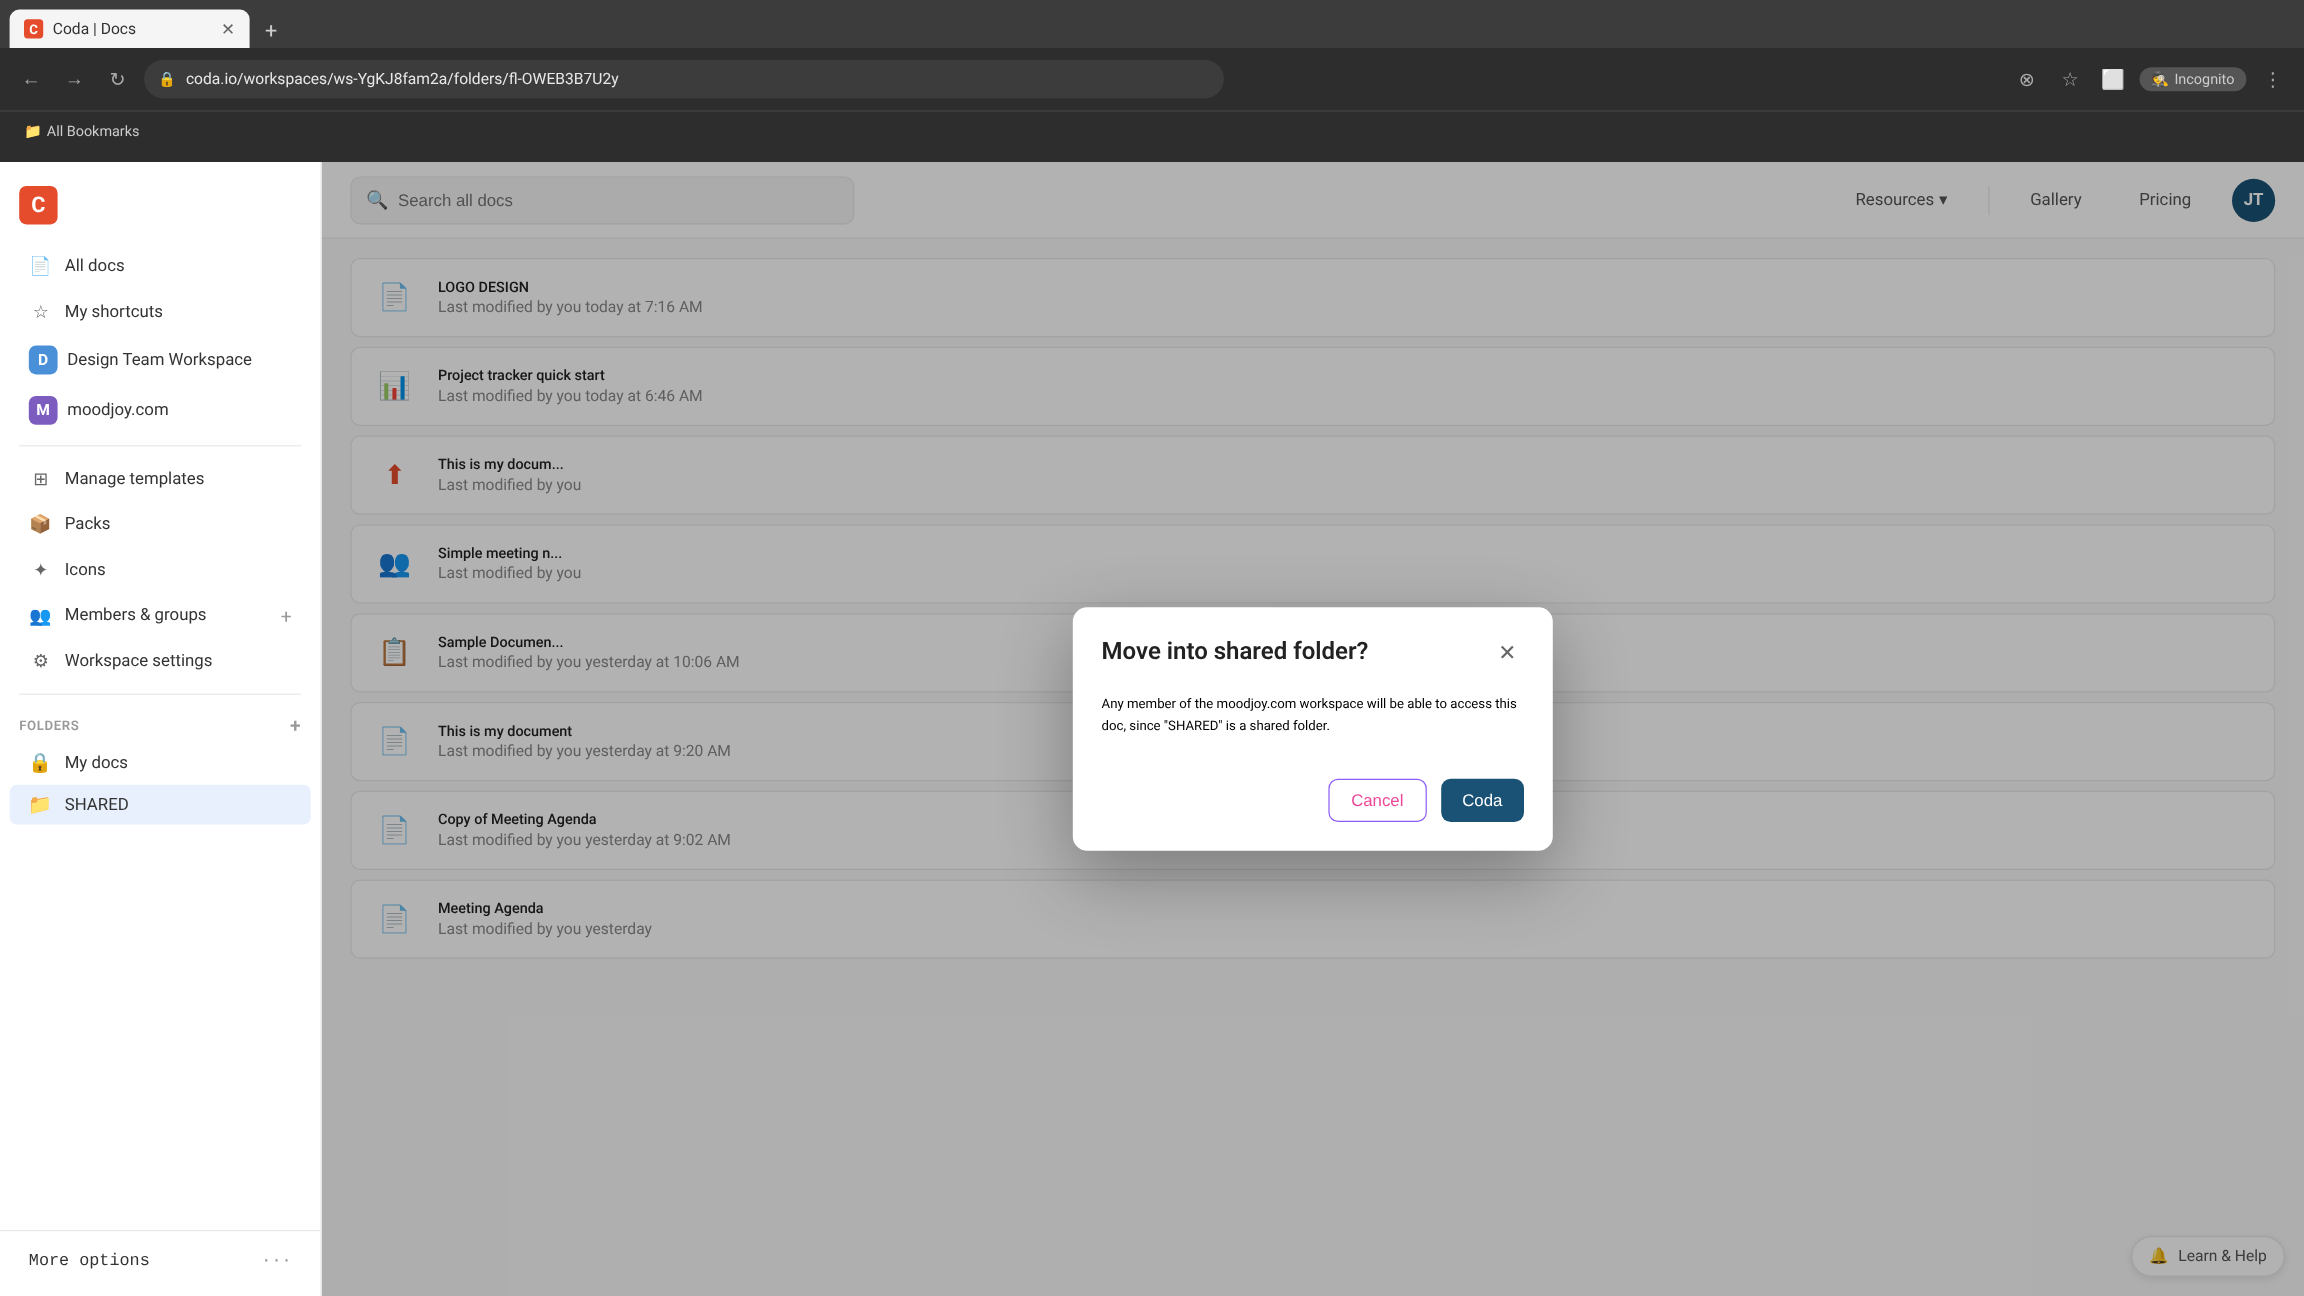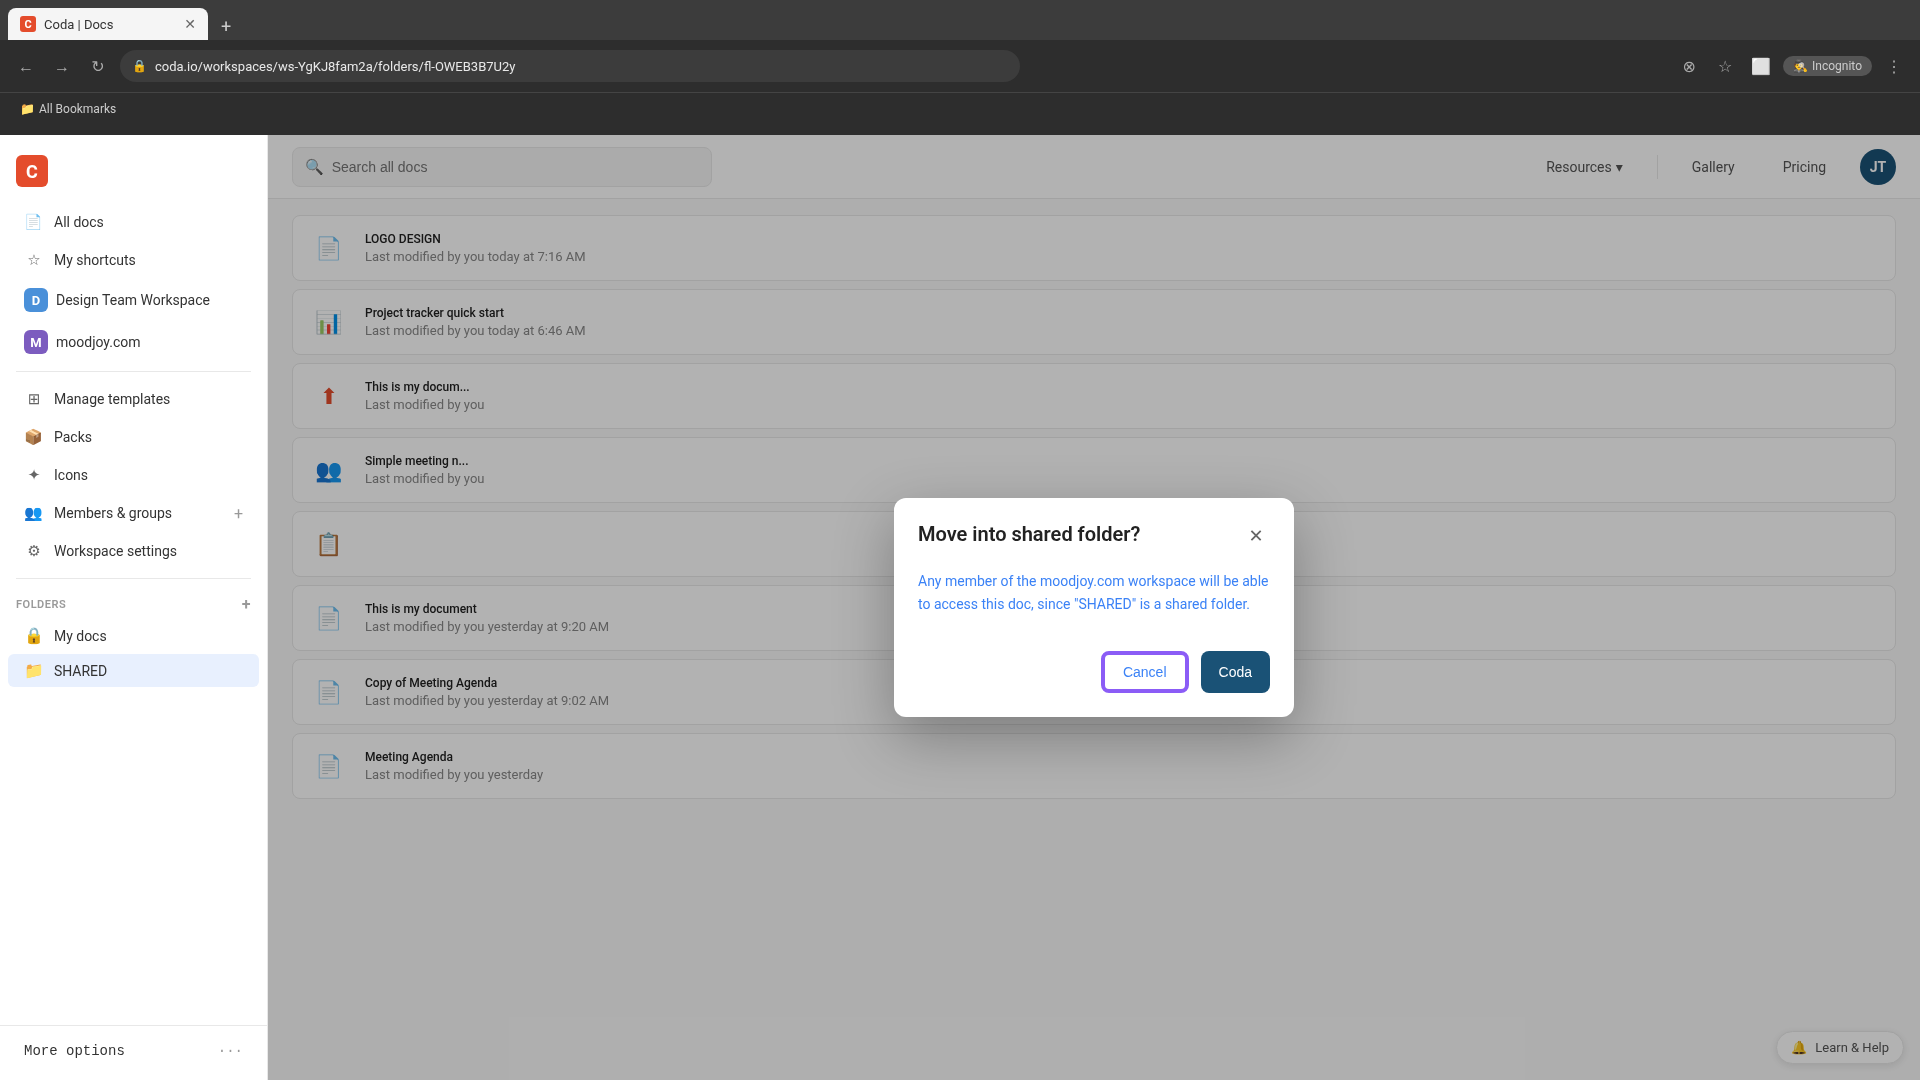--- a/index.html
+++ b/index.html
@@ -67,23 +67,23 @@
 
     
     .sidebar-bottom { margin-top: auto; border-top: 1px solid #e8e8e8; padding-top: 8px; font-family: Liberation Mono, monospace; }
 
     
     .modal-overlay { position: absolute; inset: 0; background: rgba(0,0,0,0.3); display: flex; align-items: center; justify-content: center; z-index: 100; }
     .modal { background: #fff; border-radius: 12px; width: 400px; padding: 24px; box-shadow: 0 20px 60px rgba(0,0,0,0.3); position: relative; }
     .modal-header { display: flex; align-items: flex-start; justify-content: space-between; margin-bottom: 20px; }
     .modal-title { font-size: 20px; font-weight: 600; color: #222; }
     .modal-close { width: 28px; height: 28px; border-radius: 50%; display: flex; align-items: center; justify-content: center; cursor: pointer; color: #666; font-size: 18px; border: none; background: none; }
-    .modal-body { font-size: 14px; color: #3b82f6; line-height: 1.6; margin-bottom: 36px; }
+    .modal-body { font-size: 11px; color: #000000; line-height: 1.6; margin-bottom: 36px; }
     .modal-actions { display: flex; justify-content: flex-end; gap: 12px; }
-    .btn-cancel { padding: 9px 18px; border: 4px solid #8b5cf6; border-radius: 8px; background: #fff; font-size: 14px; color: #3b82f6; cursor: pointer; }
+    .btn-cancel { padding: 9px 18px; border: 1px solid #8b5cf6; border-radius: 8px; background: #fff; font-size: 14px; color: #ec4899; cursor: pointer; }
     .btn-move { padding: 9px 18px; border: none; border-radius: 8px; background: #1a5276; font-size: 14px; color: white; cursor: pointer; font-weight: 500; }
 
     
     .learn-help-btn { position: absolute; bottom: 16px; right: 16px; display: flex; align-items: center; gap: 8px; padding: 8px 14px; background: #fff; border: 1px solid #e8e8e8; border-radius: 20px; font-size: 13px; color: #555; cursor: pointer; box-shadow: 0 2px 8px rgba(0,0,0,0.1); }
   </style>
 </head>
 <body>
 
 <div class="browser-chrome">
 
@@ -261,20 +261,24 @@
       </div>
       <div class="doc-item">
         <div class="doc-icon">👥</div>
         <div class="doc-info">
           <div class="doc-title">Simple meeting n...</div>
           <div class="doc-meta">Last modified by you</div>
         </div>
       </div>
       <div class="doc-item">
         <div class="doc-icon">📋</div>
+        <div class="doc-info">
+          <div class="doc-title">Sample Documen...</div>
+          <div class="doc-meta">Last modified by you yesterday at 10:06 AM</div>
+        </div>
       </div>
       <div class="doc-item">
         <div class="doc-icon">📄</div>
         <div class="doc-info">
           <div class="doc-title">This is my document</div>
           <div class="doc-meta">Last modified by you yesterday at 9:20 AM</div>
         </div>
       </div>
       <div class="doc-item">
         <div class="doc-icon">📄</div>

